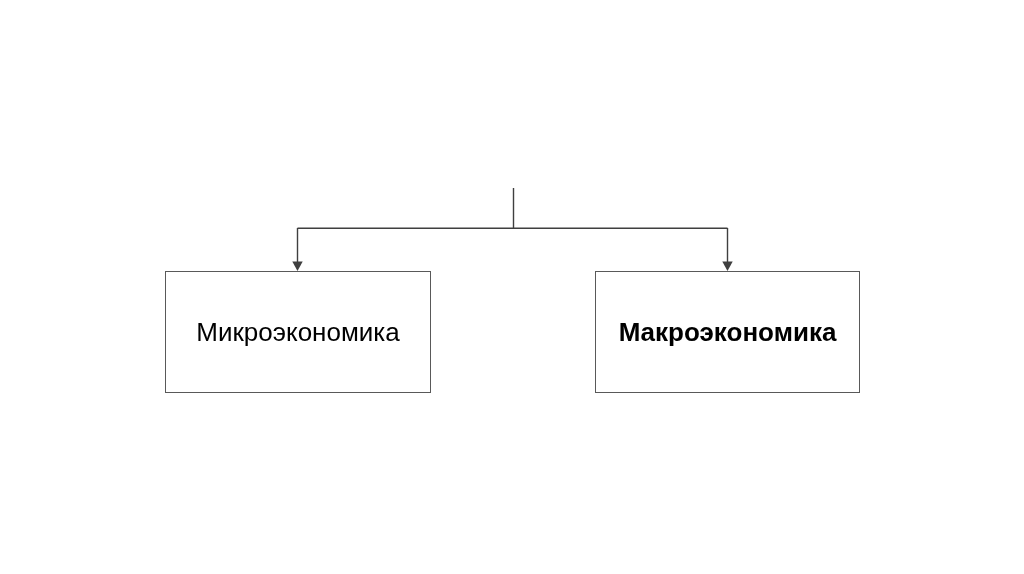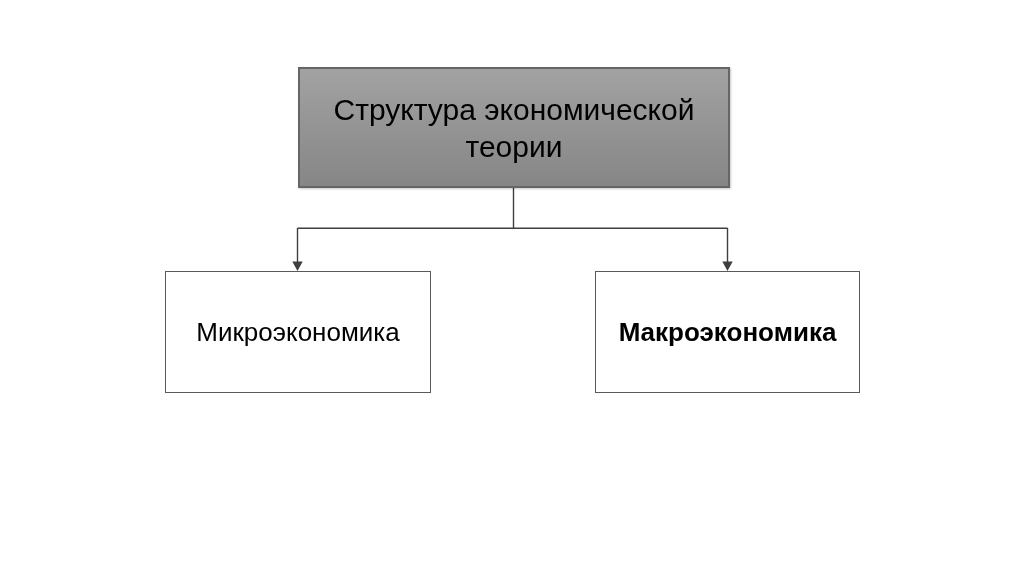--- a/index.html
+++ b/index.html
@@ -66,23 +66,20 @@
 <body>
 
 <div class="canvas">
 
   <svg class="connectors" width="1024" height="574" viewBox="0 0 1024 574" aria-hidden="true">
     <path class="conn" d="M513.5 188 V228 M297.5 228.2 H727.5 M297.5 228 V262.5 M727.5 228 V262.5"></path>
     <polygon class="arrow" points="292.3,261.5 302.7,261.5 297.5,271"></polygon>
     <polygon class="arrow" points="722.3,261.5 732.7,261.5 727.5,271"></polygon>
   </svg>
 
-  <div class="node root-node">
-    <span>Структура экономической теории</span>
-  </div>
 
   <div class="node child-node child-left">
     <span>Микроэкономика</span>
   </div>
 
   <div class="node child-node child-right">
     <span>Макроэкономика</span>
   </div>
 
 </div>

